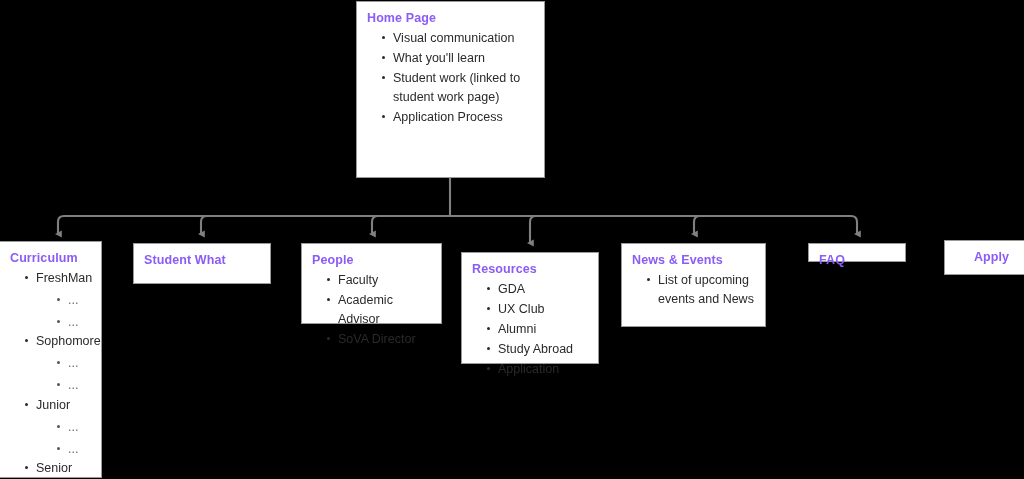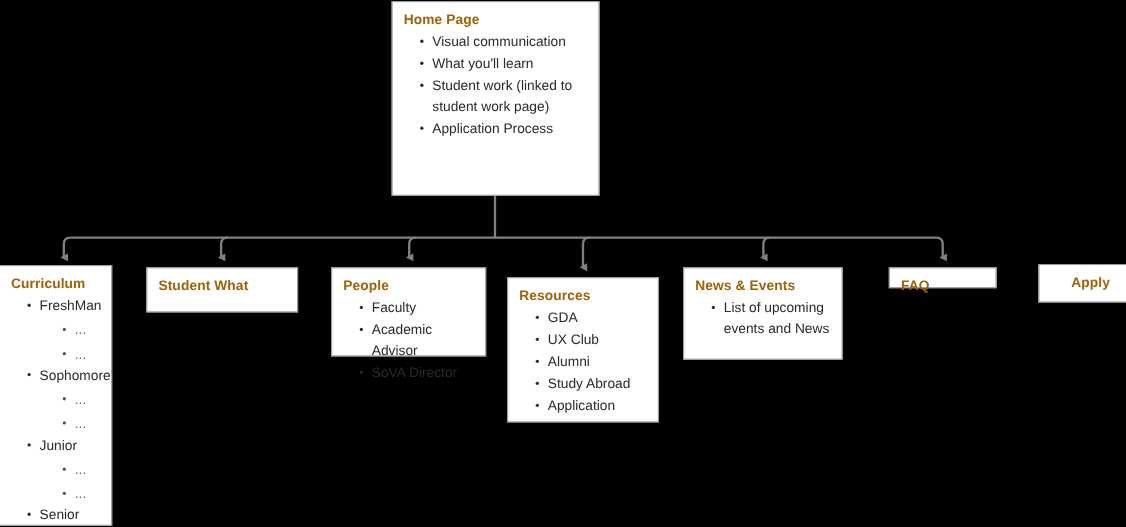--- a/index.html
+++ b/index.html
@@ -29,21 +29,21 @@
     background: #ffffff;
     border: 1px solid #9a9a9a;
     box-sizing: border-box;
     padding: 8px 10px 9px 10px;
     color: #222222;
   }
   .node-title {
     font-size: 12.5px;
     font-weight: bold;
     line-height: 1.35;
-    color: #a16207;
+    color: #8b5cf6;
     letter-spacing: 0.1px;
   }
   .node.centered {
     display: flex;
     align-items: center;
     justify-content: center;
     padding: 0;
   }
   .node.centered .node-title {
     text-align: right;
@@ -96,21 +96,21 @@
     height: 3px;
     border-radius: 50%;
     background: #555555;
   }
 
   
   #node-home        { left: 356px; top: 1px;   width: 189px; height: 177px; }
   #node-curriculum  { left: -1px;  top: 241px; width: 103px; height: 237px; }
   #node-studentwork { left: 133px; top: 243px; width: 138px; height: 41px;  }
   #node-people      { left: 301px; top: 243px; width: 141px; height: 81px;  }
-  #node-resources   { left: 461px; top: 252px; width: 138px; height: 132px; }
+  #node-resources   { left: 461px; top: 252px; width: 138px; height: 112px; }
   #node-news        { left: 621px; top: 243px; width: 145px; height: 84px;  }
   #node-faq         { left: 808px; top: 243px; width: 98px;  height: 18px;  }
   #node-apply       { left: 944px; top: 240px; width: 95px;  height: 35px;  }
 </style>
 </head>
 <body>
 
 <div id="canvas">
 
   <svg id="connector-layer" viewBox="0 0 1024 479" width="1024" height="479">

